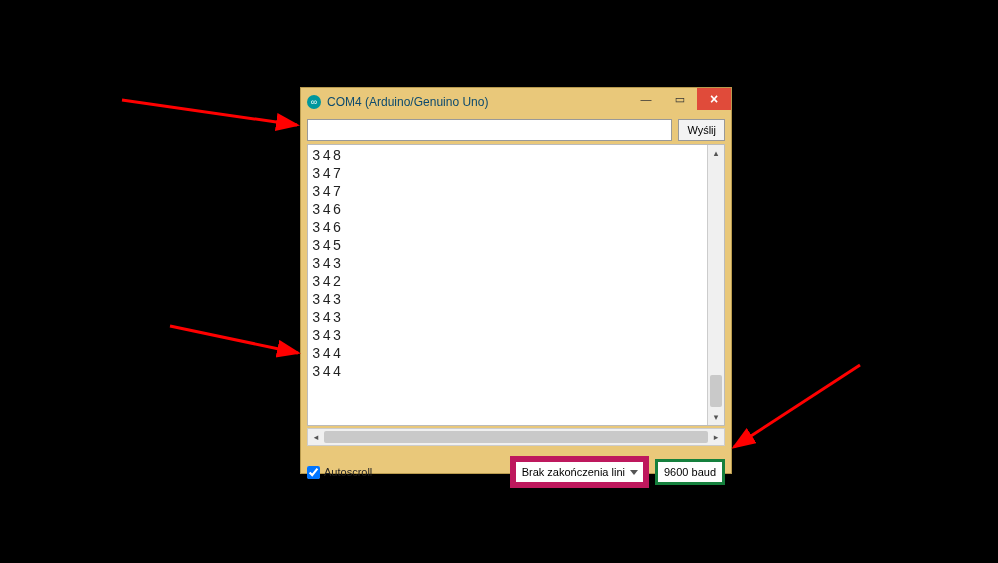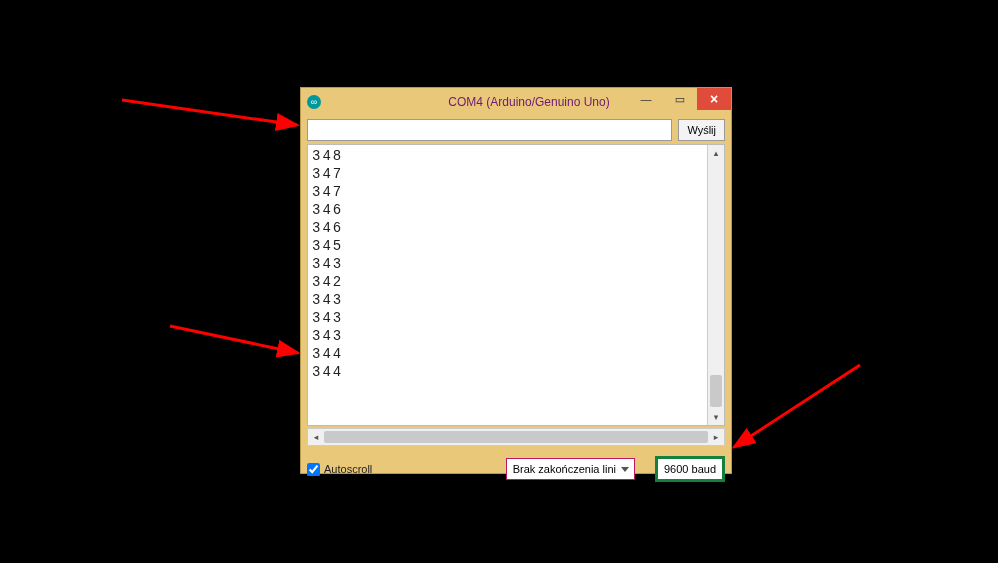--- a/index.html
+++ b/index.html
@@ -1,43 +1,43 @@
 <!DOCTYPE html>
 <html><head>
 <meta charset="utf-8">
 <style>
   html,body{margin:0;padding:0;width:998px;height:563px;background:#000;font-family:"Segoe UI",Tahoma,sans-serif;font-size:12px;overflow:hidden;}
   .window{position:absolute;left:300px;top:87px;width:430px;height:385px;background:#e9c87a;border:1px solid #b89a4e;box-shadow:0 0 3px rgba(0,0,0,.4);}
   .titlebar{height:28px;background:#e9c87a;display:flex;align-items:center;position:relative;}
   .app-icon{width:14px;height:14px;border-radius:50%;background:#00979d;margin:0 6px 0 6px;display:flex;align-items:center;justify-content:center;}
   .app-icon::before{content:"∞";color:#fff;font-size:9px;line-height:1;}
-  .title{flex:1;text-align:center;color:#701a75;font-size:12px;padding-right:0px;}
+  .title{flex:1;color:#0c4a6e;font-size:12px;padding-right:0px;}
   .win-ctrls{position:absolute;right:0;top:0;display:flex;height:22px;}
   .wc{width:34px;height:22px;display:flex;align-items:center;justify-content:center;font-size:11px;font-family:Arial;}
   .wc.min{background:#e9c87a;color:#333;}
   .wc.max{background:#e9c87a;color:#333;}
   .wc.close{background:#e04b3a;color:#fff;font-size:14px;font-weight:bold;}
   .input-row{display:flex;gap:6px;padding:3px 6px;align-items:center;}
   .tx-input{flex:1;height:20px;border:1px solid #999;background:#fff;padding:0 4px;font-size:12px;}
   .send-btn{height:22px;padding:0 8px;background:#f3f3f3;border:1px solid #999;font-size:11px;cursor:pointer;}
   .output-wrap{margin:0 6px;background:#fff;border:1px solid #bbb;height:280px;position:relative;overflow:hidden;}
   .output{padding:2px 4px;font-family:Liberation Mono, monospace;font-size:14px;line-height:18px;color:#222;white-space:pre;letter-spacing:2px;}
   .vscroll{position:absolute;right:0;top:0;width:16px;height:100%;background:#f0f0f0;border-left:1px solid #ccc;}
   .vscroll .up,.vscroll .down{height:16px;display:flex;align-items:center;justify-content:center;font-size:9px;color:#555;}
   .vscroll .thumb{position:absolute;left:2px;right:2px;top:230px;height:32px;background:#c9c9c9;border-radius:2px;}
   .hscroll-wrap{margin:2px 6px 0 6px;height:16px;background:#f0f0f0;border:1px solid #ccc;position:relative;}
   .hscroll-wrap .left,.hscroll-wrap .right{position:absolute;top:0;width:16px;height:100%;display:flex;align-items:center;justify-content:center;font-size:9px;color:#555;}
   .hscroll-wrap .left{left:0;}
   .hscroll-wrap .right{right:0;}
   .hscroll-wrap .htrack{position:absolute;left:16px;right:16px;top:2px;bottom:2px;background:#c9c9c9;border-radius:2px;}
-  .bottom-bar{display:flex;align-items:center;gap:20px;padding:6px;margin-top:4px;}
+  .bottom-bar{display:flex;align-items:center;gap:6px;padding:6px;margin-top:4px;}
   .chk{display:flex;align-items:center;gap:4px;font-size:11px;color:#222;}
   .chk input{width:13px;height:13px;margin:0;}
   .spacer{flex:1;}
-  .dd{height:20px;border:1px solid #be185d;background:#fff;font-size:11px;padding:0 18px 0 6px;position:relative;display:flex;align-items:center;cursor:pointer;}
+  .dd{height:20px;border:6px solid #be185d;background:#fff;font-size:11px;padding:0 18px 0 6px;position:relative;display:flex;align-items:center;cursor:pointer;}
   .dd::after{content:"";position:absolute;right:5px;top:50%;margin-top:-2px;border-left:4px solid transparent;border-right:4px solid transparent;border-top:5px solid #555;}
   .baud{height:20px;border:3px solid #15803d;background:#fff;font-size:11px;padding:0 6px;display:flex;align-items:center;cursor:pointer;}
 
   
   .arrow{position:absolute;pointer-events:none;}
   .arrow svg{overflow:visible;}
 </style>
 </head>
 <body>
 

